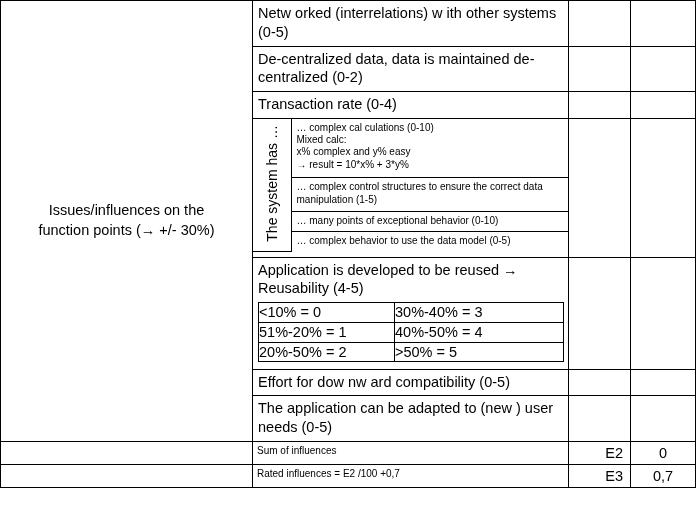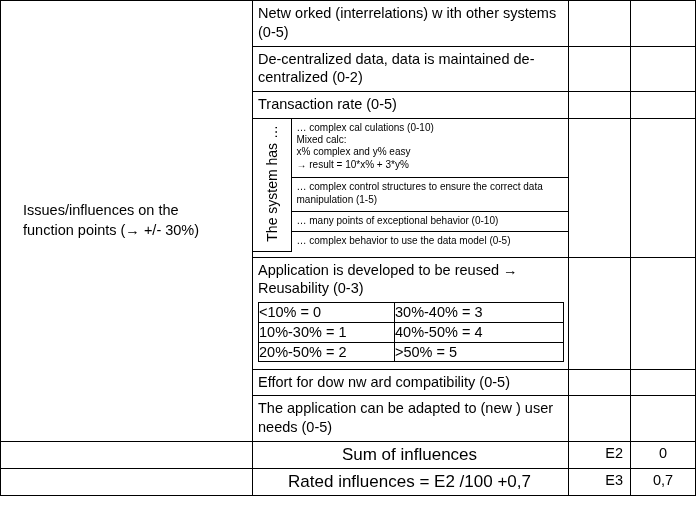--- a/index.html
+++ b/index.html
@@ -40,21 +40,21 @@
   .cell-pad {
     padding: 3px 4px 3px 5px;
     font-size: 14.5px;
     line-height: 1.28;
   }
   .cell-pad.small {
     font-size: 10px;
     line-height: 1.24;
   }
   .left-label {
-    text-align: left;
+    text-align: center;
     font-size: 14.5px;
     line-height: 1.35;
     padding: 4px 22px;
   }
   .nested {
     border-collapse: collapse;
     table-layout: fixed;
     width: 100%;
   }
   .nested td {
@@ -78,22 +78,22 @@
     writing-mode: vertical-rl;
     transform: rotate(180deg);
     font-size: 14px;
     white-space: nowrap;
     margin: 0 auto;
     display: inline-block;
     padding: 6px 0;
   }
 
   .sum-label {
-    text-align: center;
-    font-size: 17px;
+    text-align: left;
+    font-size: 10px;
     padding: 3px 6px 3px 4px;
   }
   .code-cell {
     text-align: right;
     font-size: 14.5px;
     padding: 3px 7px 3px 4px;
   }
   .val-cell {
     text-align: center;
     font-size: 14.5px;
@@ -139,21 +139,21 @@
       <tr>
         <td class="c-mid">
           <div class="cell-pad">De-centralized data, data is maintained de-centralized (0-2)</div>
         </td>
         <td class="c-code">&nbsp;</td>
         <td class="c-val">&nbsp;</td>
       </tr>
 
       <tr>
         <td class="c-mid">
-          <div class="cell-pad">Transaction rate (0-5)</div>
+          <div class="cell-pad">Transaction rate (0-4)</div>
         </td>
         <td class="c-code">&nbsp;</td>
         <td class="c-val">&nbsp;</td>
       </tr>
 
       <tr>
         <td class="c-mid" style="padding:0;">
           <table class="nested">
             <tbody>
               <tr>
@@ -188,29 +188,29 @@
           </table>
         </td>
         <td class="c-code">&nbsp;</td>
         <td class="c-val">&nbsp;</td>
       </tr>
 
       <tr>
         <td class="c-mid">
           <div class="cell-pad">
             <div>Application is developed to be reused →</div>
-            <div>Reusability (0-3)</div>
+            <div>Reusability (4-5)</div>
             <table class="reuse-table">
               <tbody>
                 <tr>
                   <td class="reuse-col-a">&lt;10% = 0</td>
                   <td class="reuse-col-b">30%-40% = 3</td>
                 </tr>
                 <tr>
-                  <td class="reuse-col-a">10%-30% = 1</td>
+                  <td class="reuse-col-a">51%-20% = 1</td>
                   <td class="reuse-col-b">40%-50% = 4</td>
                 </tr>
                 <tr>
                   <td class="reuse-col-a">20%-50% = 2</td>
                   <td class="reuse-col-b">&gt;50% = 5</td>
                 </tr>
               </tbody>
             </table>
           </div>
         </td>

